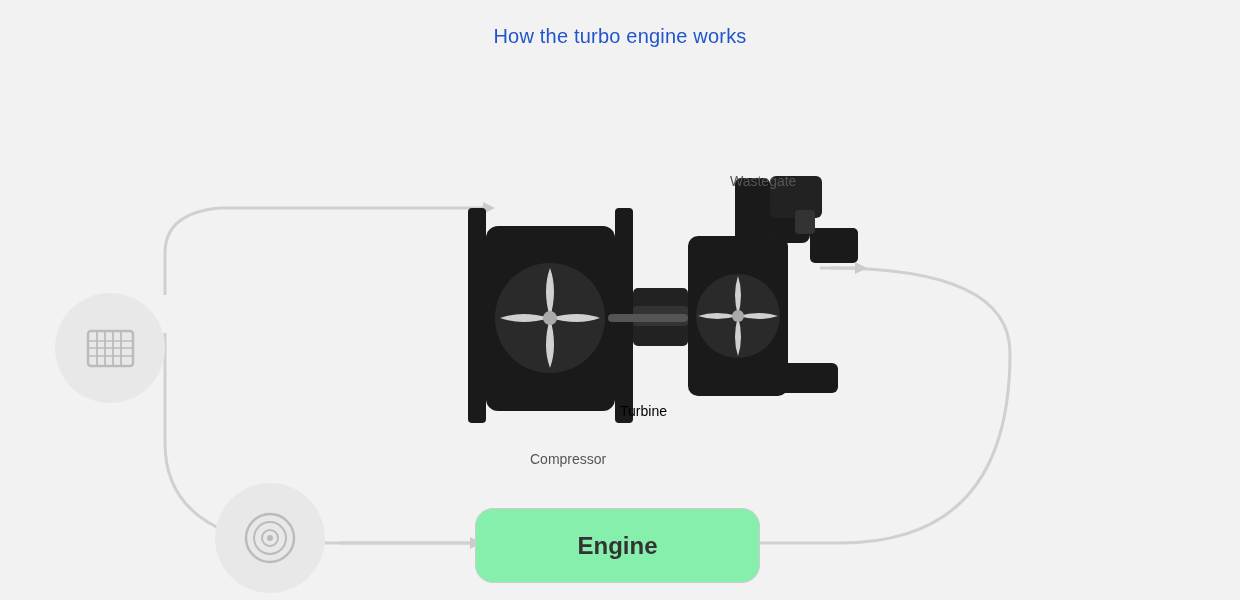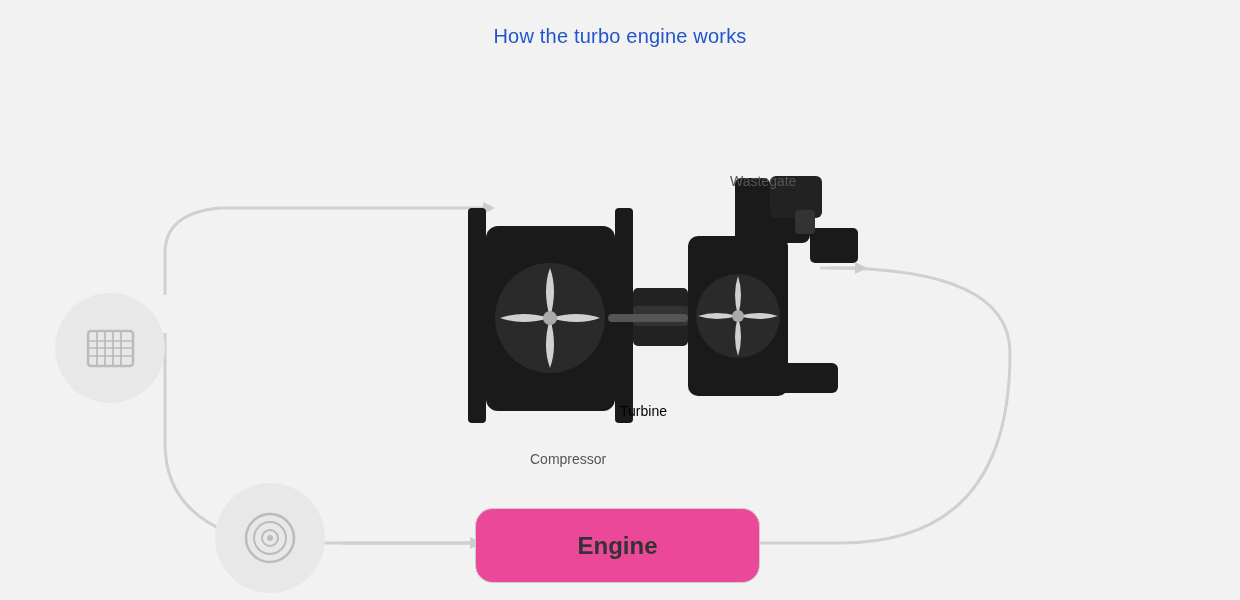--- a/index.html
+++ b/index.html
@@ -98,21 +98,21 @@
     }
 
     
     .engine-box {
       position: absolute;
       left: 475px;
       top: 455px;
       width: 285px;
       height: 75px;
       border-radius: 18px;
-      background: #ec4899;
+      background: #86efac;
       border: 1.5px solid #ccc;
       display: flex;
       align-items: center;
       justify-content: center;
     }
 
     .engine-box-label {
       font-size: 24px;
       font-weight: 600;
       color: #333;

